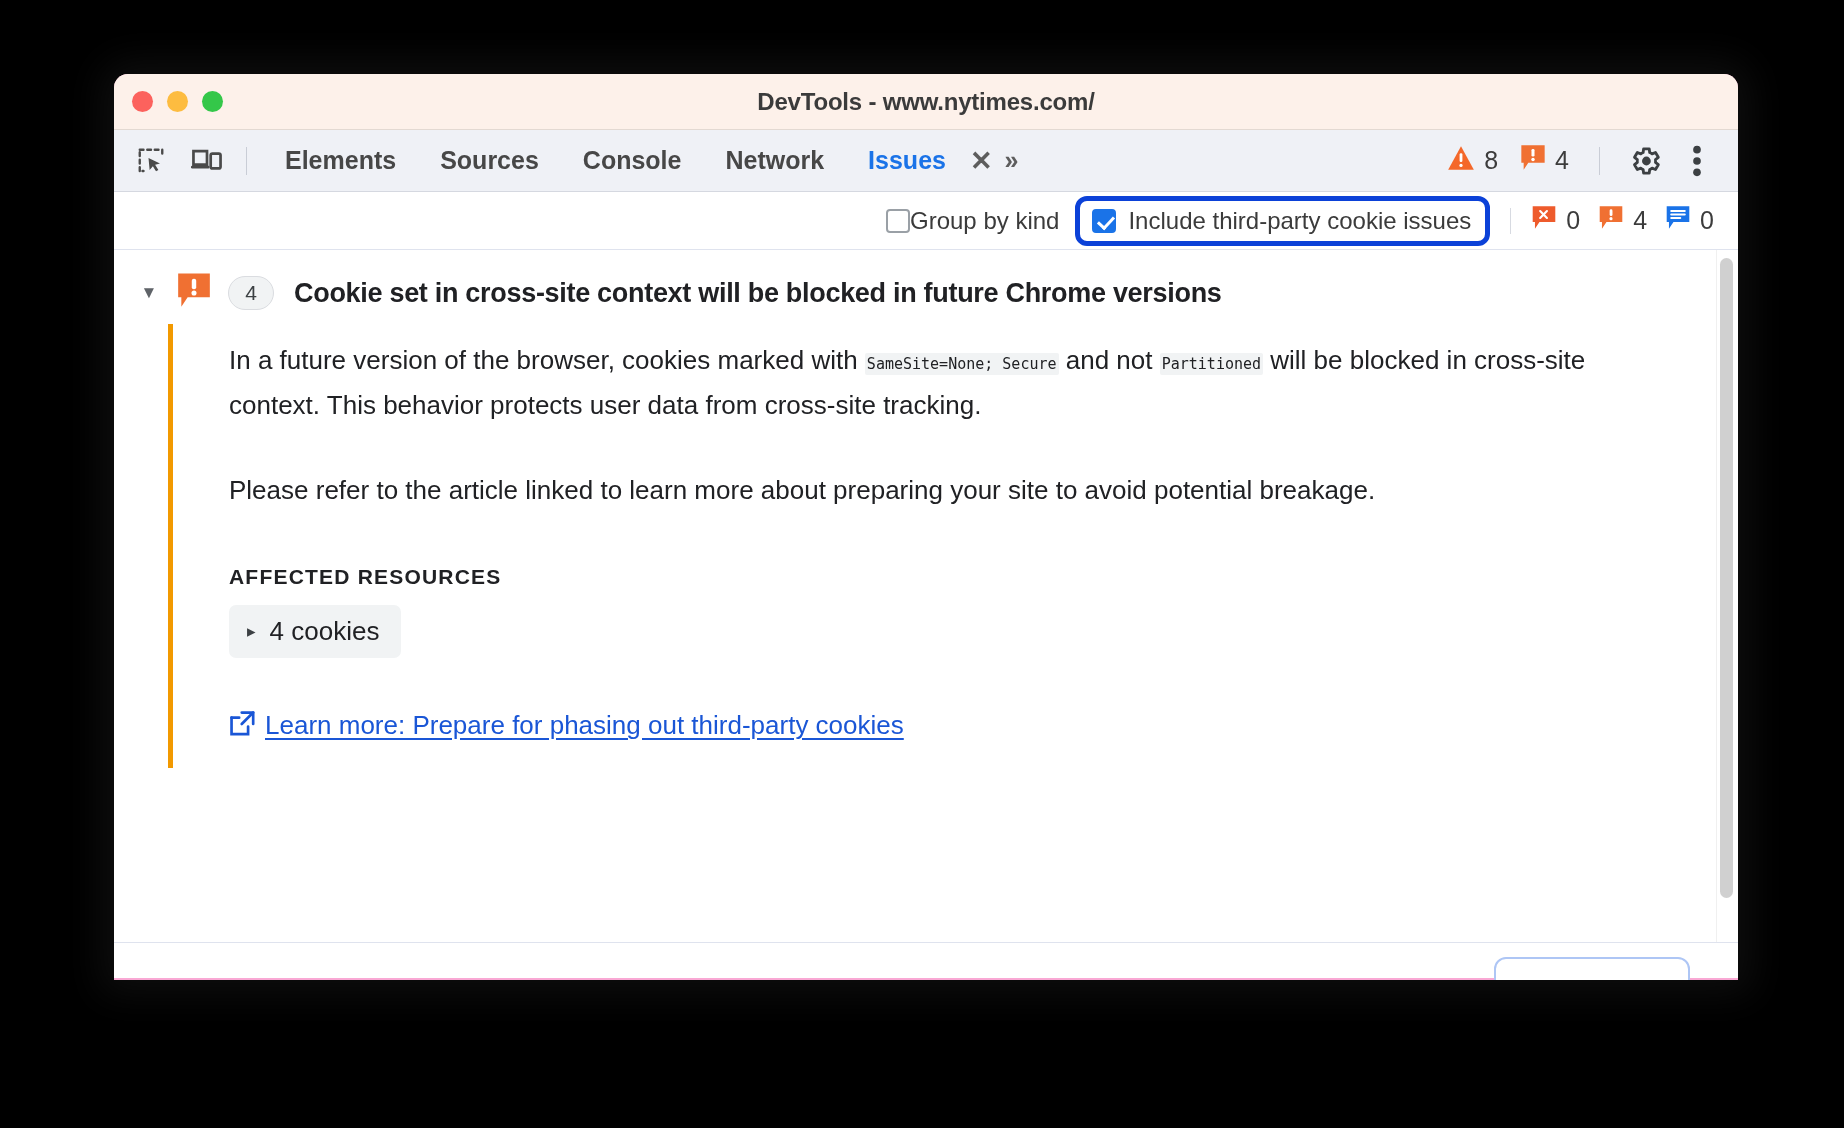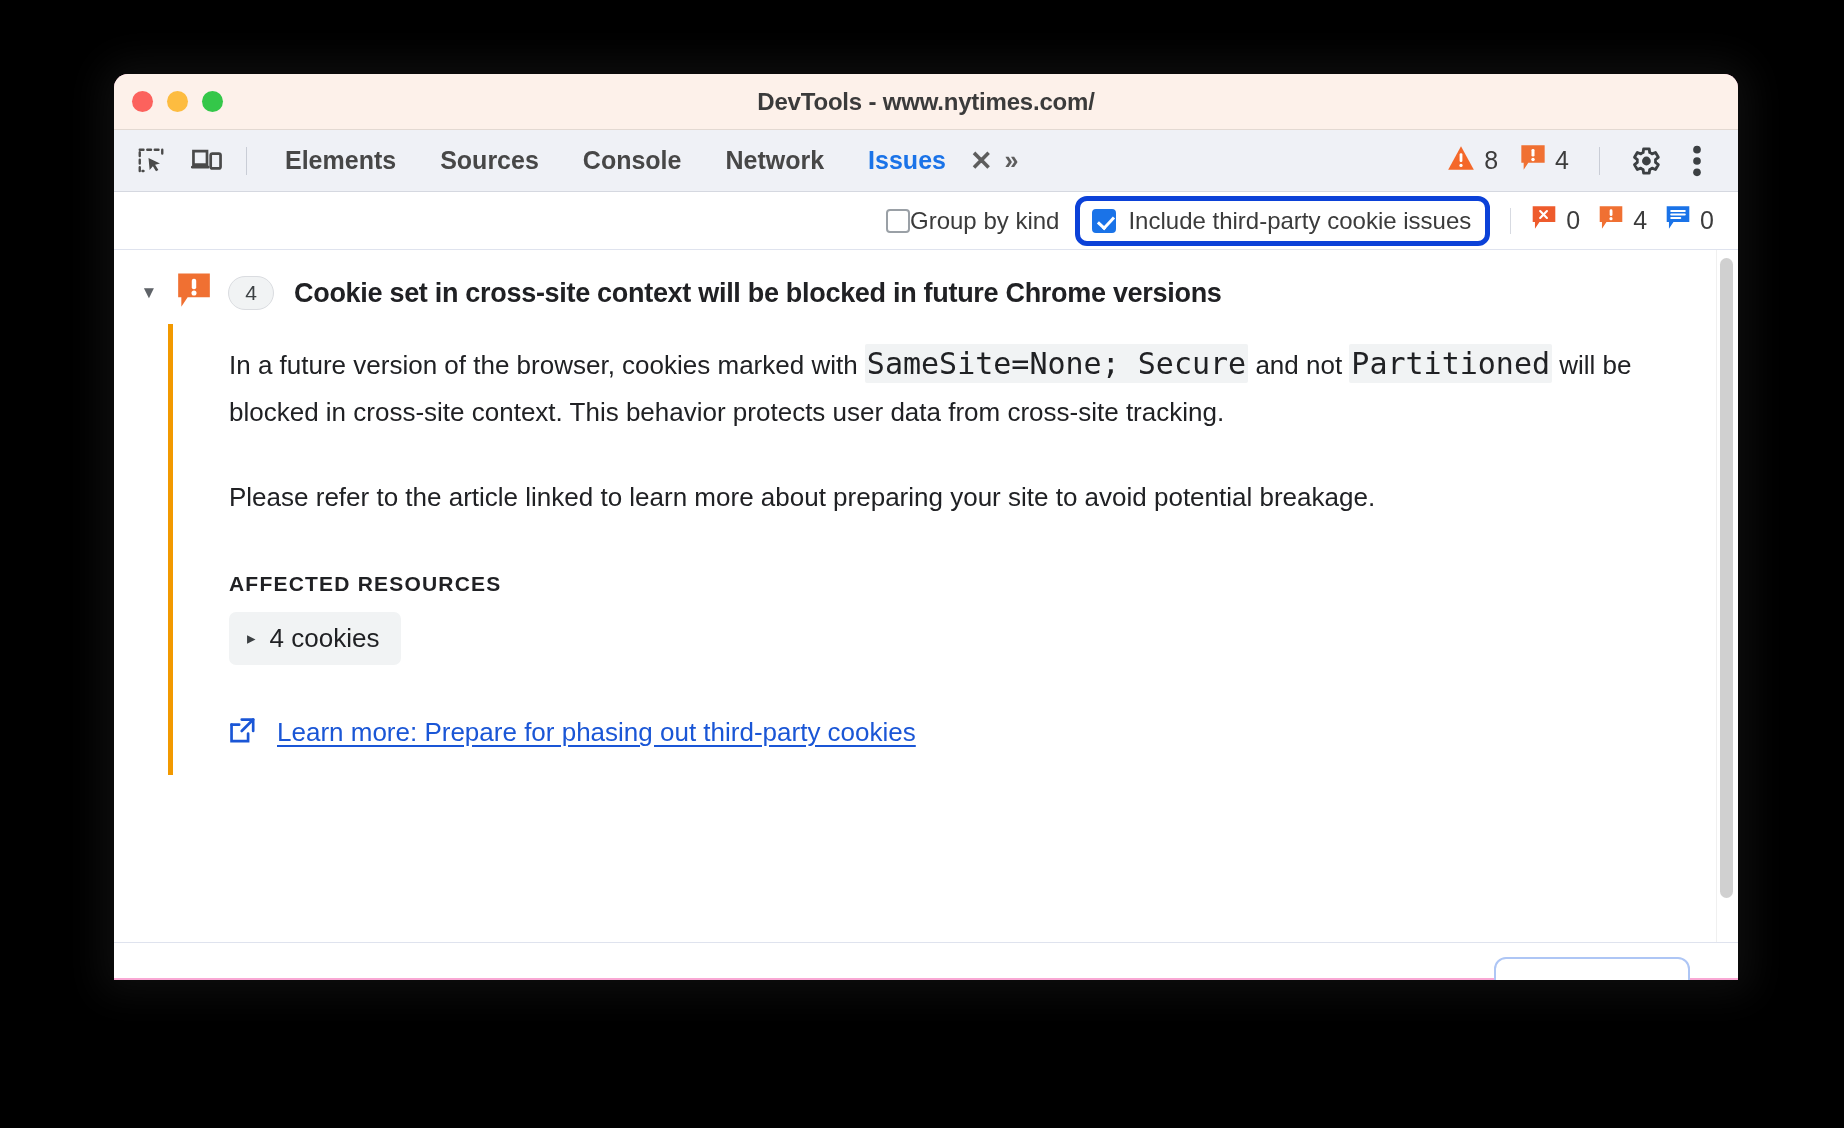--- a/index.html
+++ b/index.html
@@ -200,21 +200,21 @@
   .para {
     font-size: 26px;
     line-height: 1.73;
     color: #202124;
     max-width: 1420px;
     margin: 0 0 40px 0;
   }
   .para:last-of-type { margin-bottom: 0; }
   code {
     font-family: "DejaVu Sans Mono", "Liberation Mono", monospace;
-    font-size: 30px;
+    font-size: 15px;
     background: #f1f3f4;
     padding: 2px 2px;
     border-radius: 2px;
     white-space: pre;
   }
   .section-label {
     font-size: 21px;
     font-weight: bold;
     letter-spacing: 1.2px;
     color: #202124;
@@ -227,21 +227,21 @@
     background: #f1f3f4;
     border-radius: 7px;
     padding: 11px 22px 11px 18px;
     font-size: 26px;
     color: #202124;
   }
   .chip-arrow { font-size: 17px; color: #3c4043; }
   .learn-row {
     display: flex;
     align-items: center;
-    gap: 20px;
+    gap: 8px;
     margin-top: 52px;
   }
   .learn-link {
     font-size: 26px;
     color: #1a56d6;
     text-decoration: underline;
     text-underline-offset: 4px;
   }
 
   

